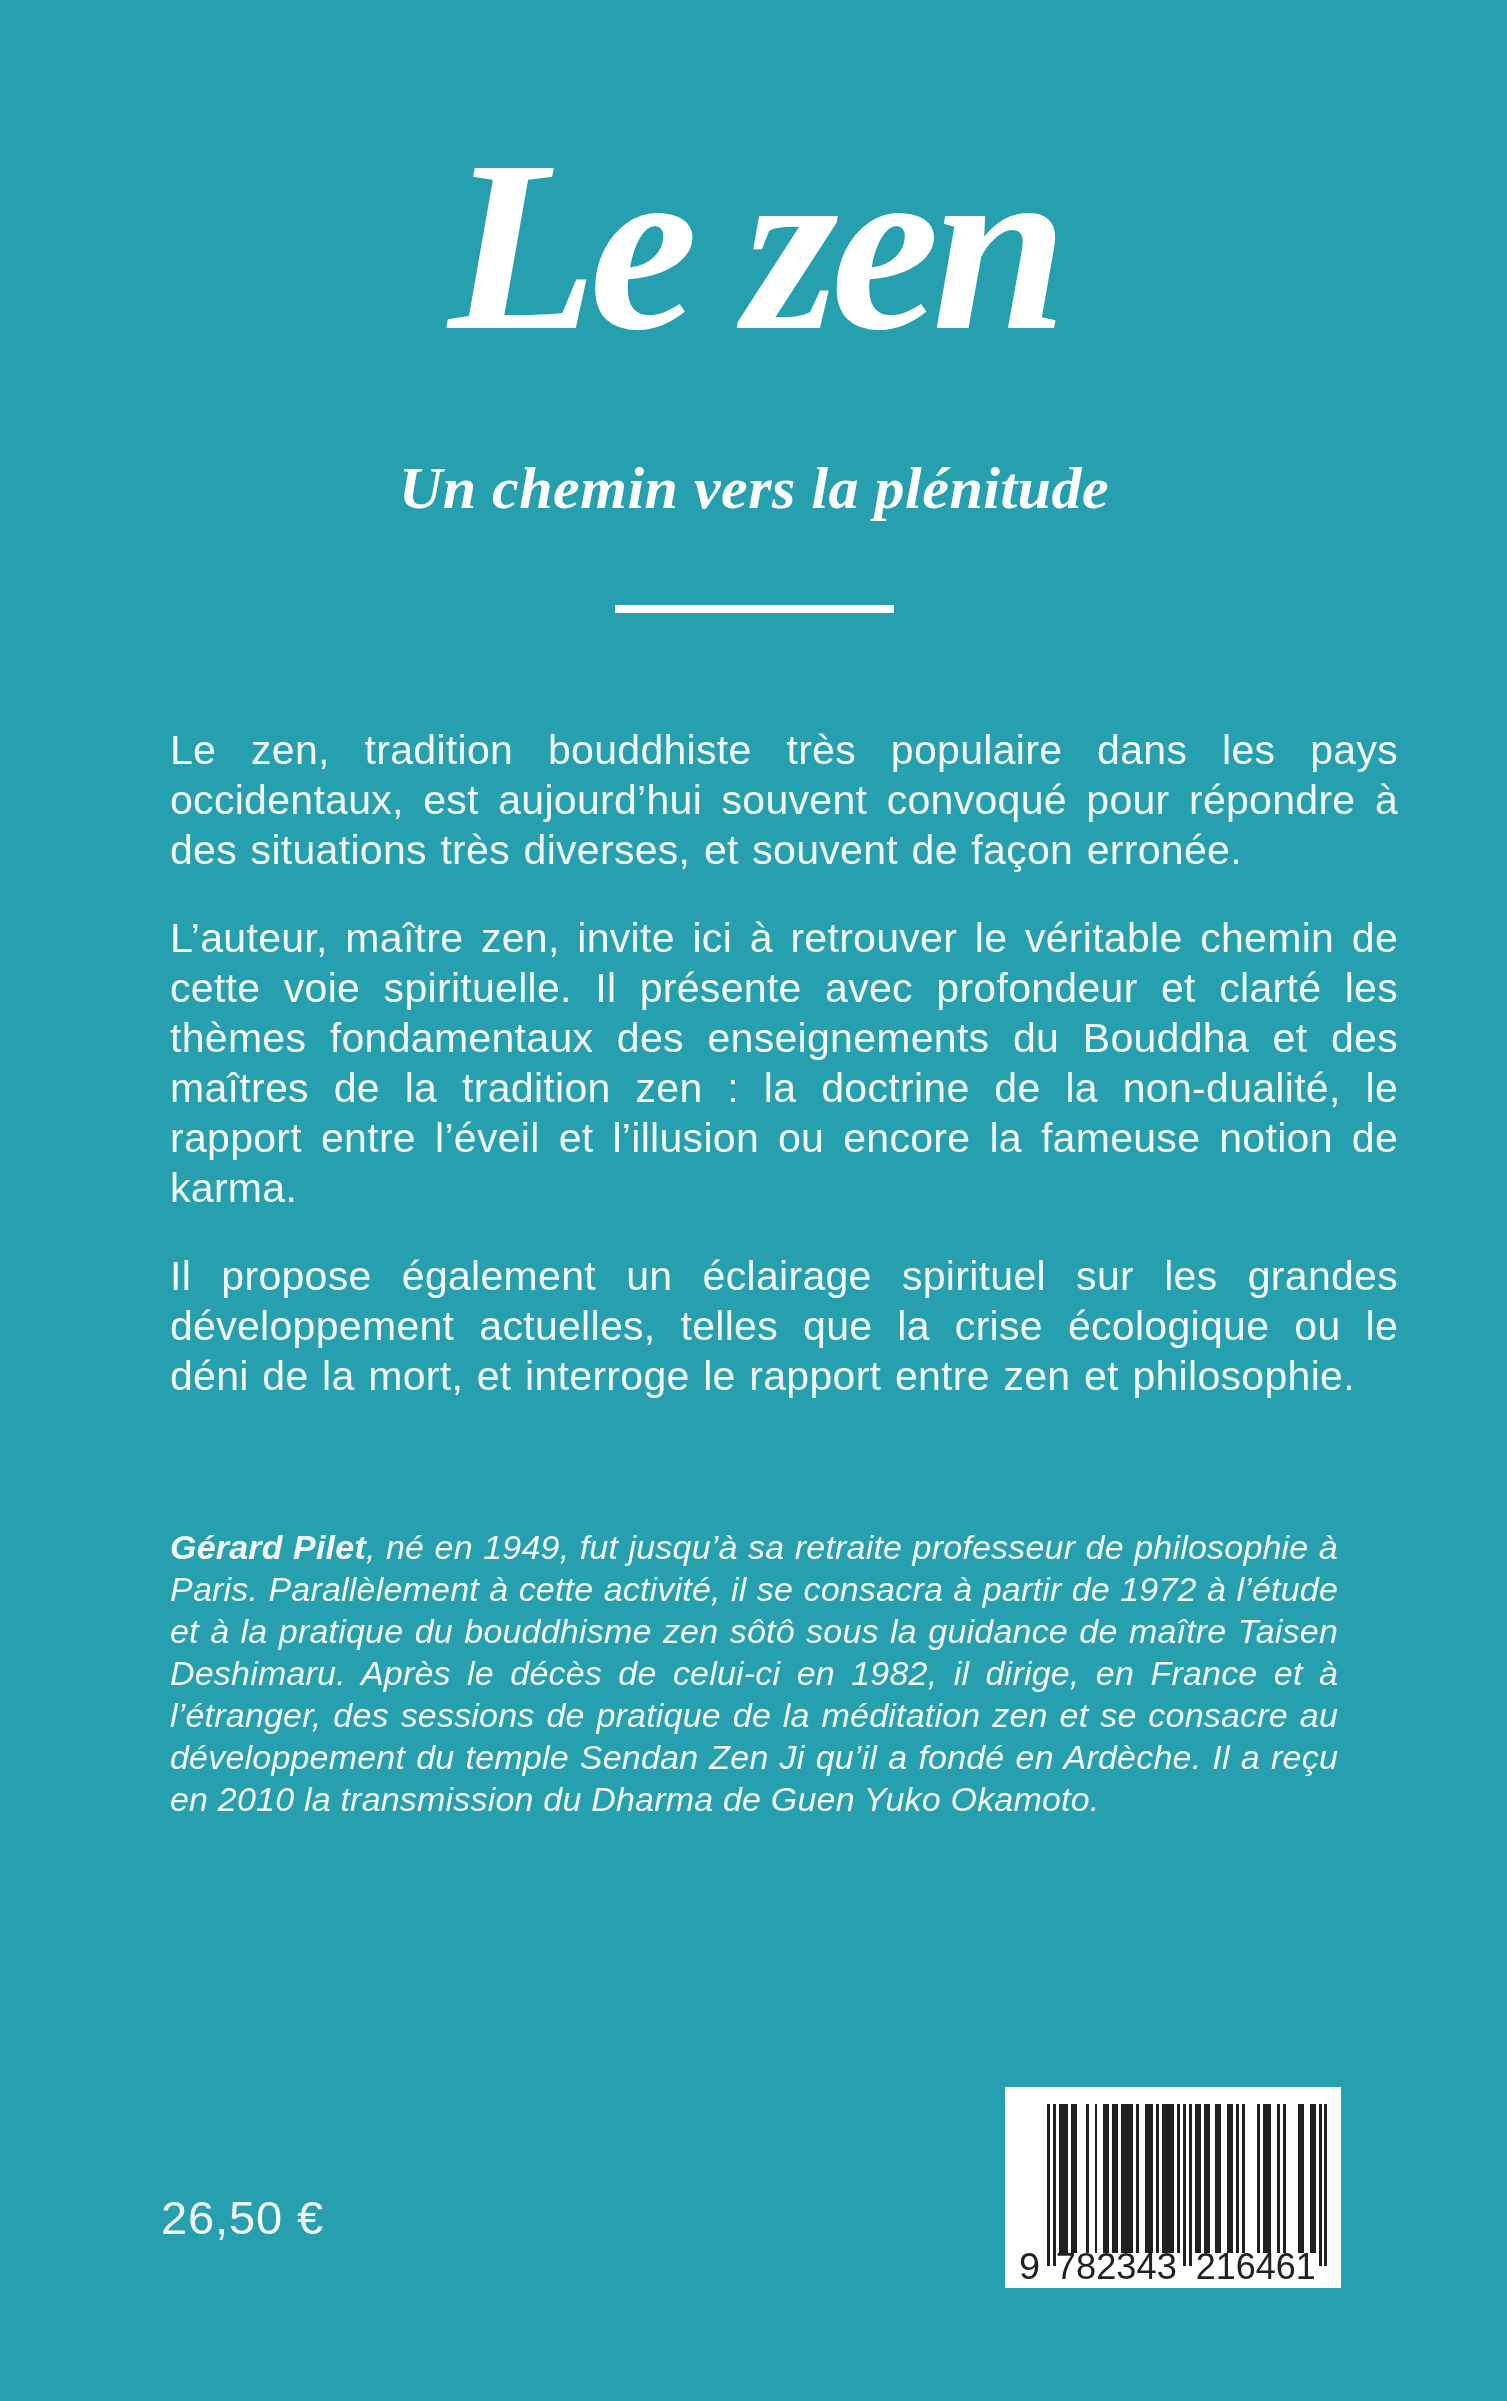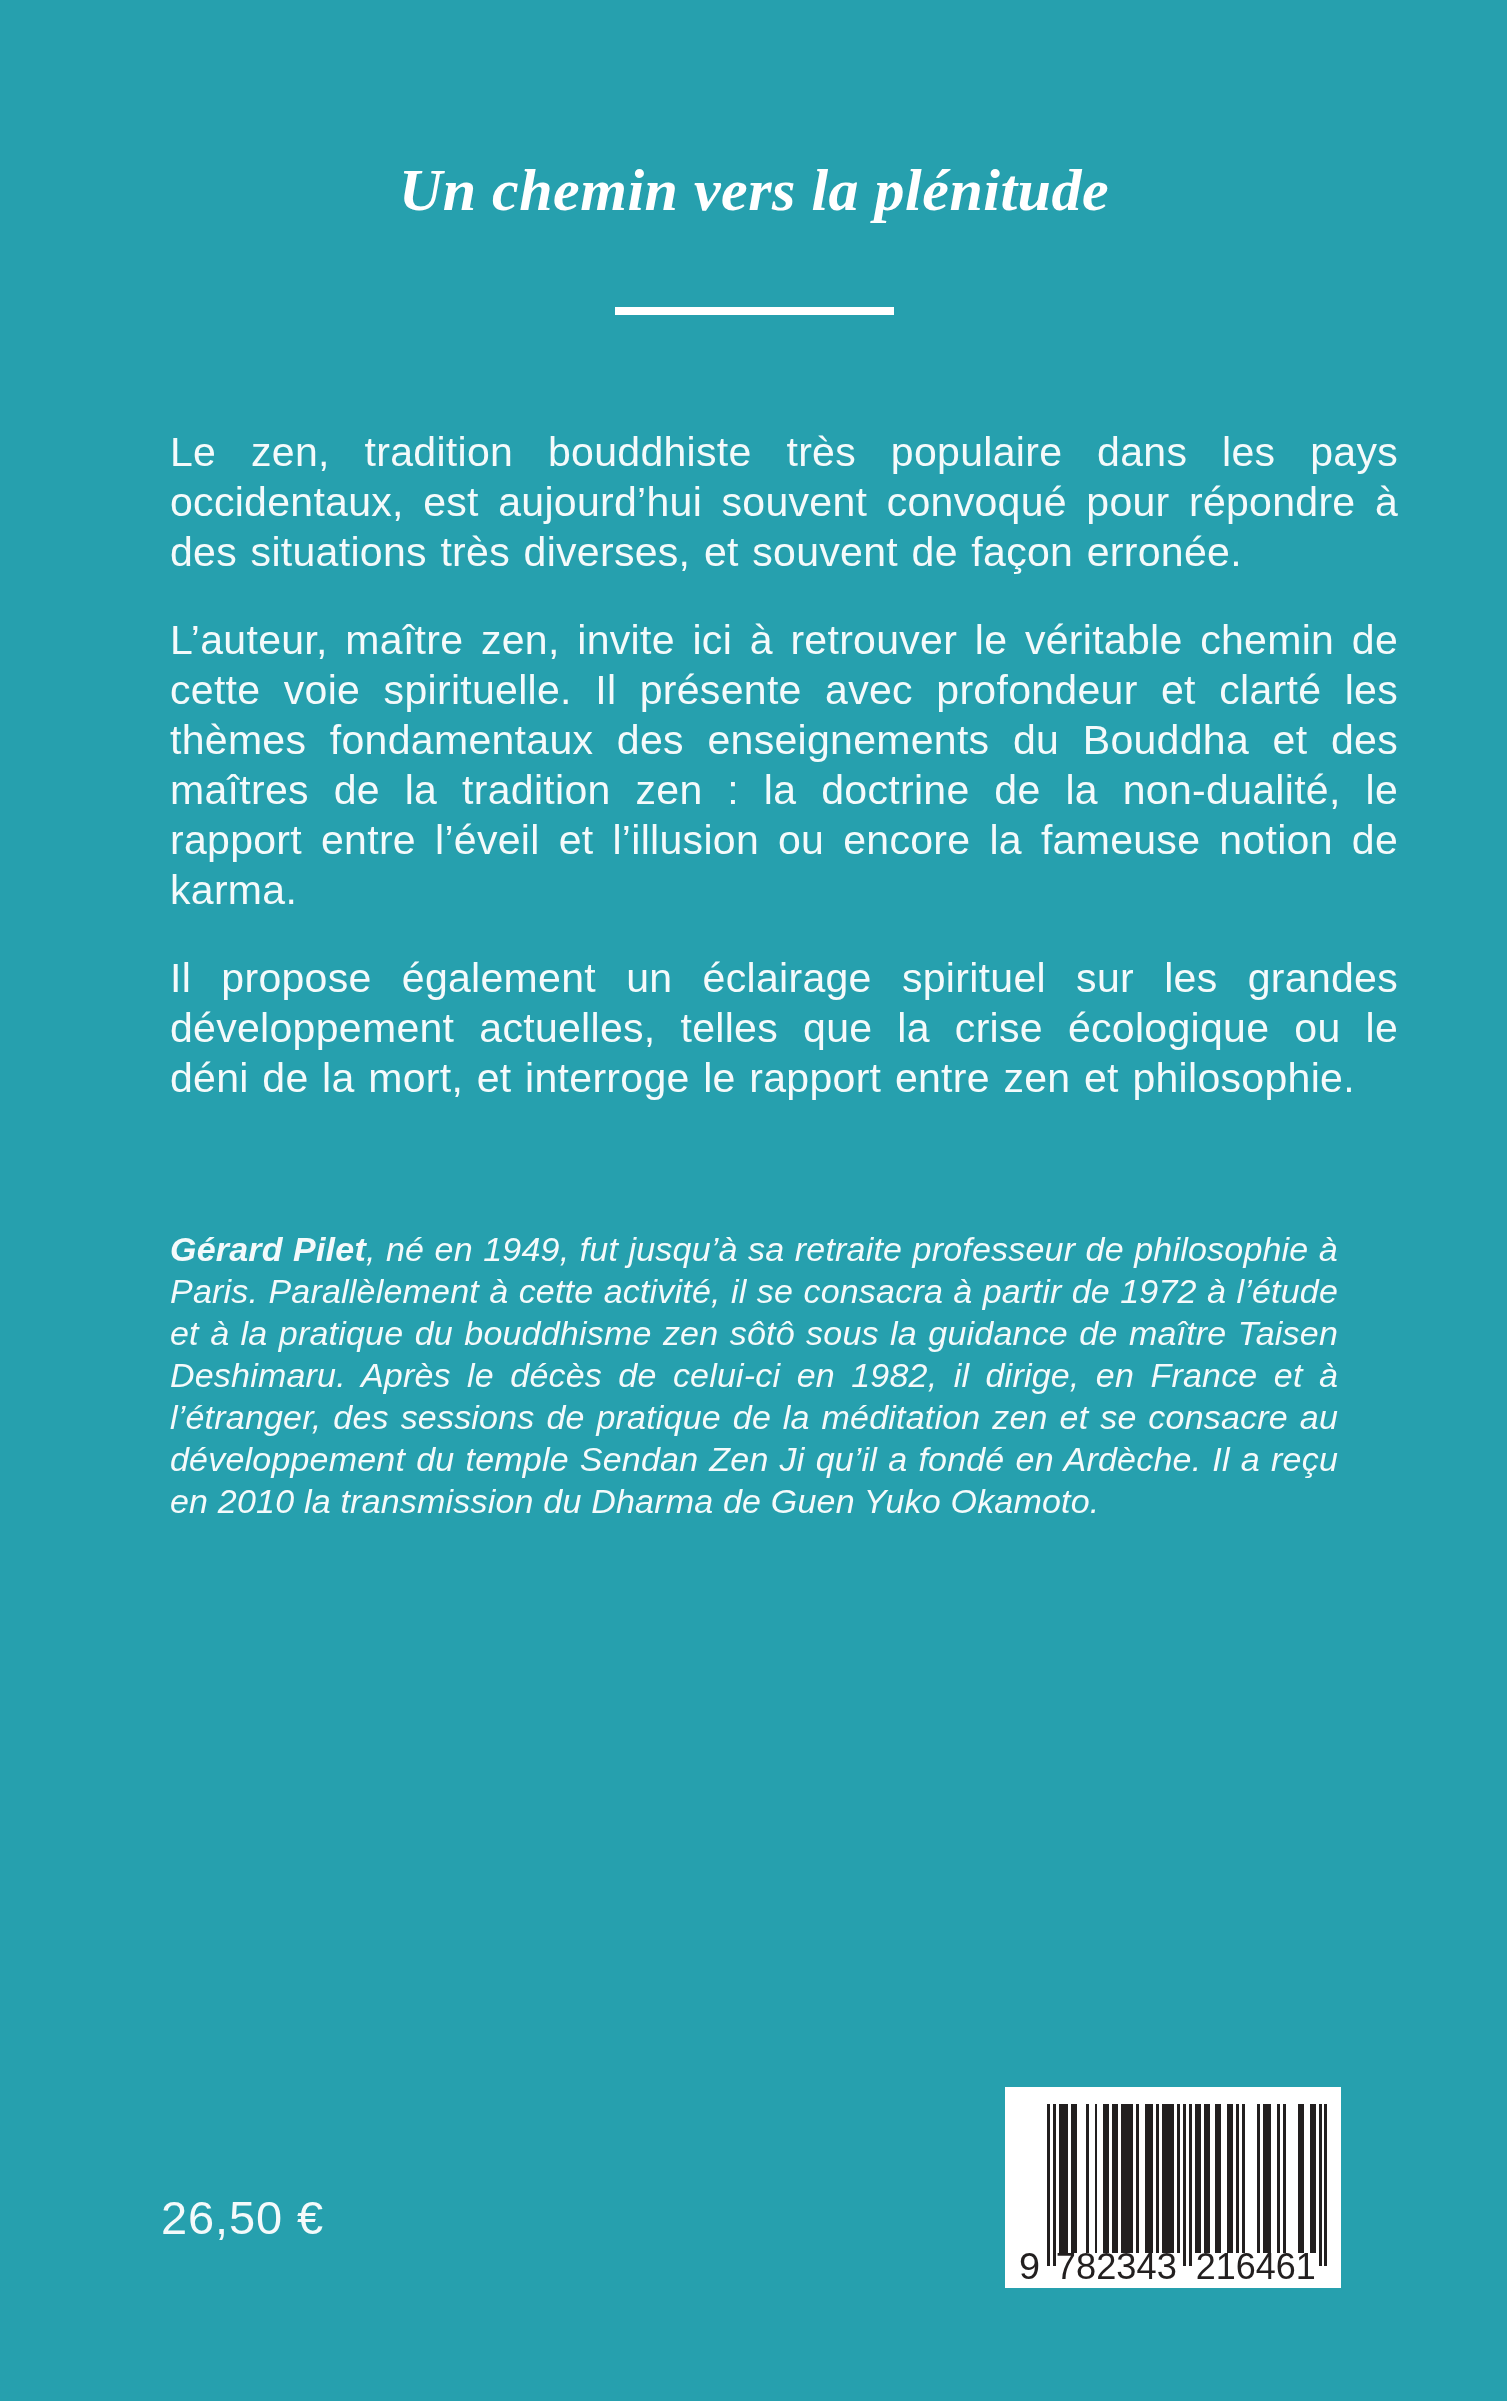--- a/index.html
+++ b/index.html
@@ -21,21 +21,21 @@
     font-style:italic; font-weight:700;
     font-size:244px; line-height:251px;
     letter-spacing:-7.6px;
     color:#ffffff;
   }
   .subtitle {
     font-family:"Liberation Serif", serif;
     font-style:italic; font-weight:700;
     font-size:60px; line-height:68px;
     letter-spacing:0.5px;
-    margin-top:35px;
+    margin-top:82px;
     color:#ffffff;
   }
   .divider {
     width:279px; height:7.6px;
     background:#ffffff;
     margin:83px auto 0 auto;
   }
   
   .synopsis { padding:112px 110px 0 170px; }
   .synopsis p {
@@ -77,20 +77,21 @@
     background:#ffffff;
   }
   .barcode-box svg { display:block; margin:15px auto 0 auto; }
 </style>
 </head>
 <body>
 
 <div class="page">
 
   <header class="header">
+    <div class="title">Le zen</div>
     <div class="subtitle">Un chemin vers la plénitude</div>
     <div class="divider"></div>
   </header>
 
   <main class="synopsis">
     <p>Le zen, tradition bouddhiste très populaire dans les pays occidentaux, est aujourd’hui souvent convoqué pour répondre à des situations très diverses, et souvent de façon erronée.</p>
     <p>L’auteur, maître zen, invite ici à retrouver le véritable chemin de cette voie spirituelle. Il présente avec profondeur et clarté les thèmes fondamentaux des enseignements du Bouddha et des maîtres de la tradition zen : la doctrine de la non-dualité, le rapport entre l’éveil et l’illusion ou encore la fameuse notion de karma.</p>
     <p>Il propose également un éclairage spirituel sur les grandes développement actuelles, telles que la crise écologique ou le déni de la mort, et interroge le rapport entre zen et philosophie.</p>
   </main>
 

